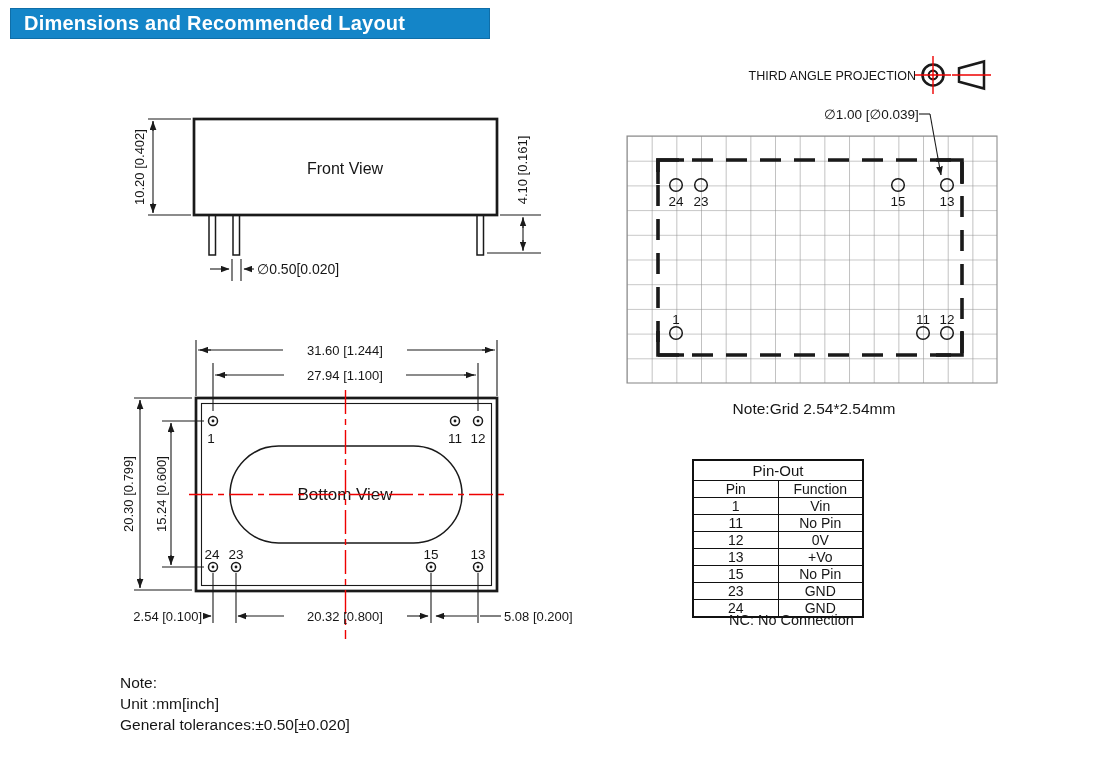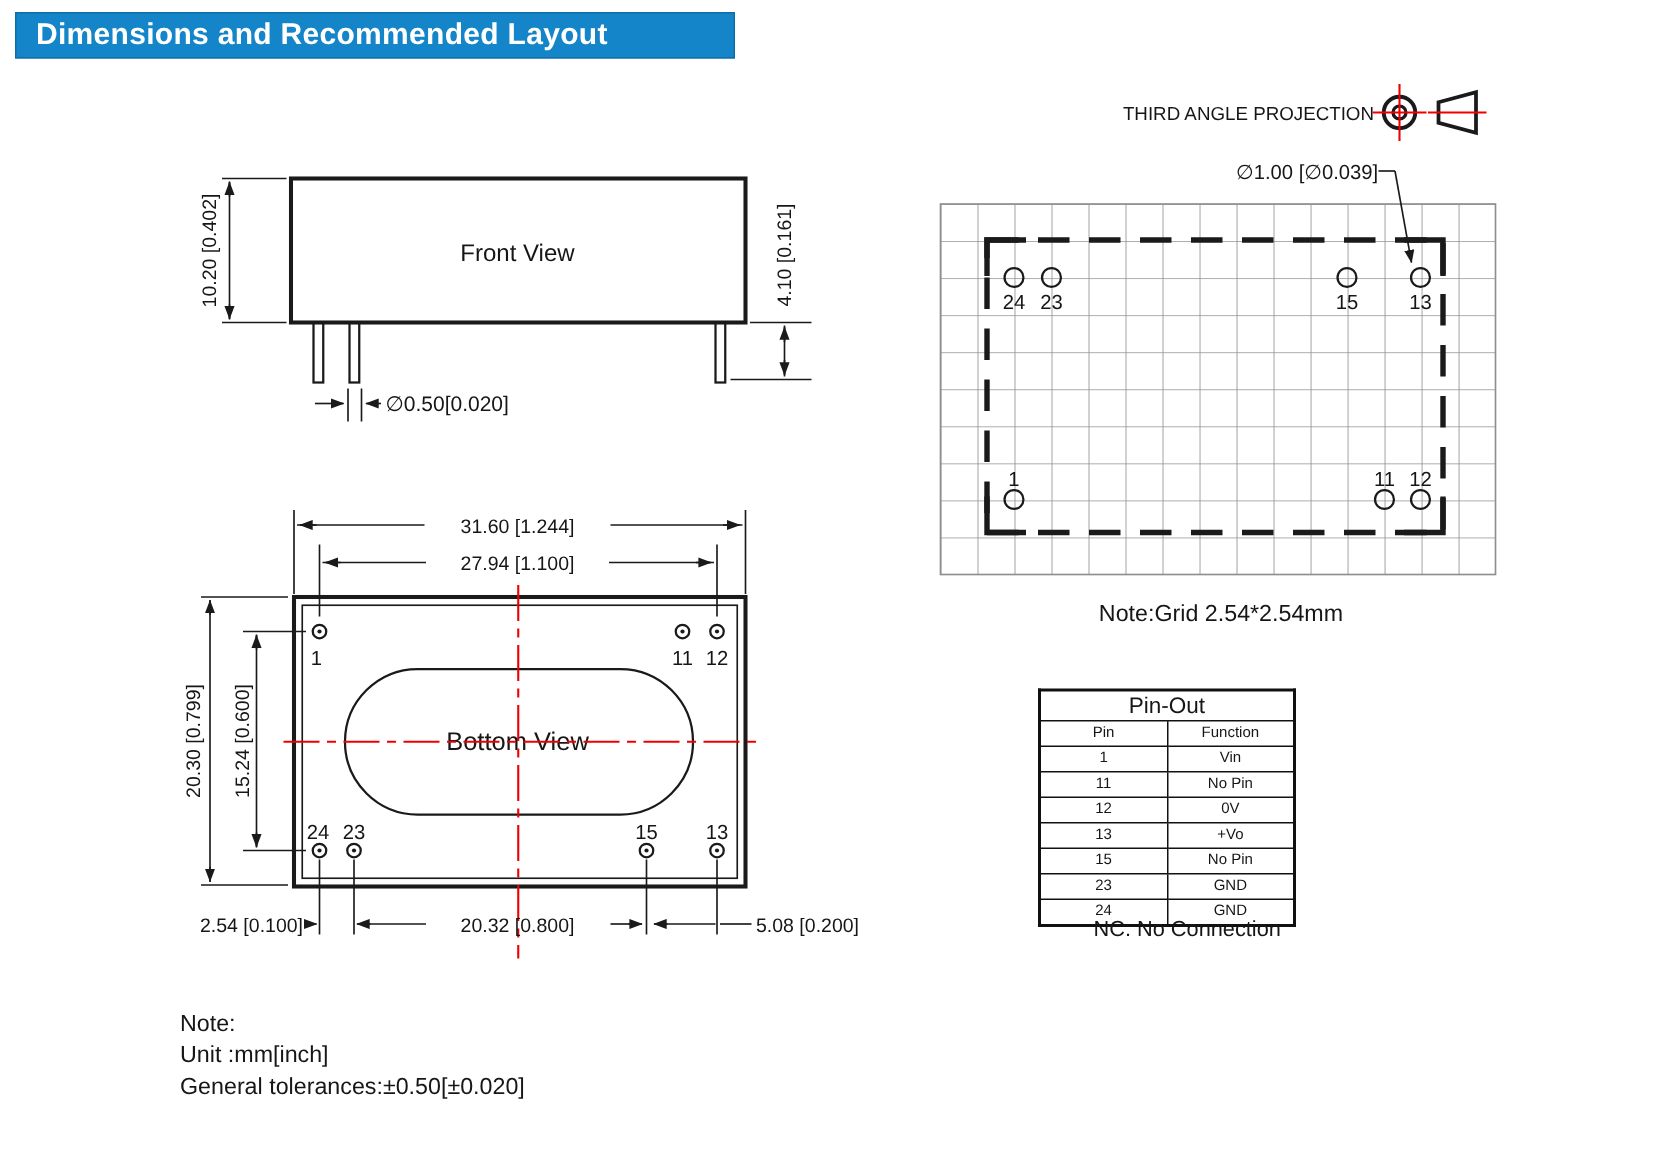--- a/index.html
+++ b/index.html
@@ -21,21 +21,21 @@
   text{font-family:"Liberation Sans",sans-serif;fill:#161616;}
   .dim{font-size:13px;}
   .mid{text-anchor:middle;}
   .end{text-anchor:end;}
   .plbl{font-size:13.5px;text-anchor:middle;}
   .vlabel{font-size:16px;}
   .note{font-size:15.5px;}
   
   .pinout{position:absolute;left:692px;top:459px;width:172px;}
   .pinout table{border-collapse:collapse;width:100%;border:2px solid #111;table-layout:fixed;}
-  .pinout td,.pinout th{border:1.5px solid #111;text-align:center;font-size:10px;
+  .pinout td,.pinout th{border:1.5px solid #111;text-align:center;font-size:14px;
                         font-weight:normal;padding:0;height:16px;line-height:16px;}
   .pinout th.title{height:19px;font-size:15px;}
   .nc{position:absolute;left:729px;top:612px;width:172px;text-align:left;font-size:14.5px;}
   
   .notes{position:absolute;left:120px;top:672px;font-size:15.5px;line-height:21px;}
 </style>
 </head>
 <body>
 
 <div id="page">

